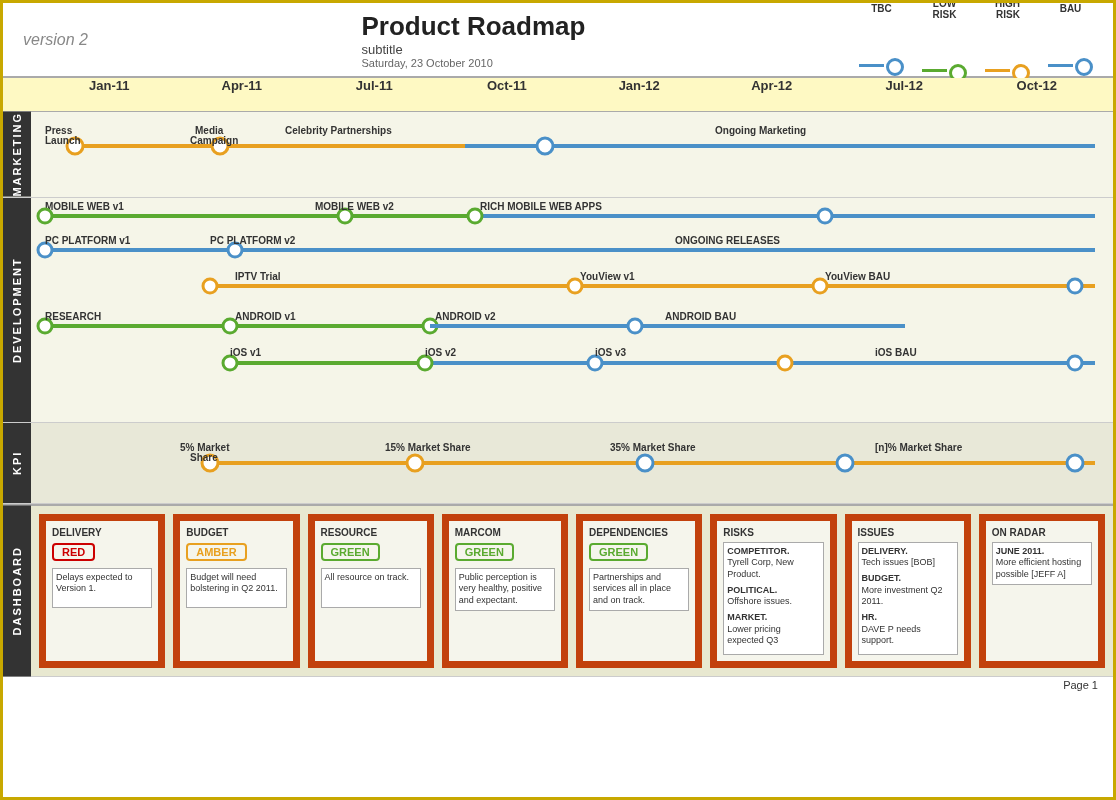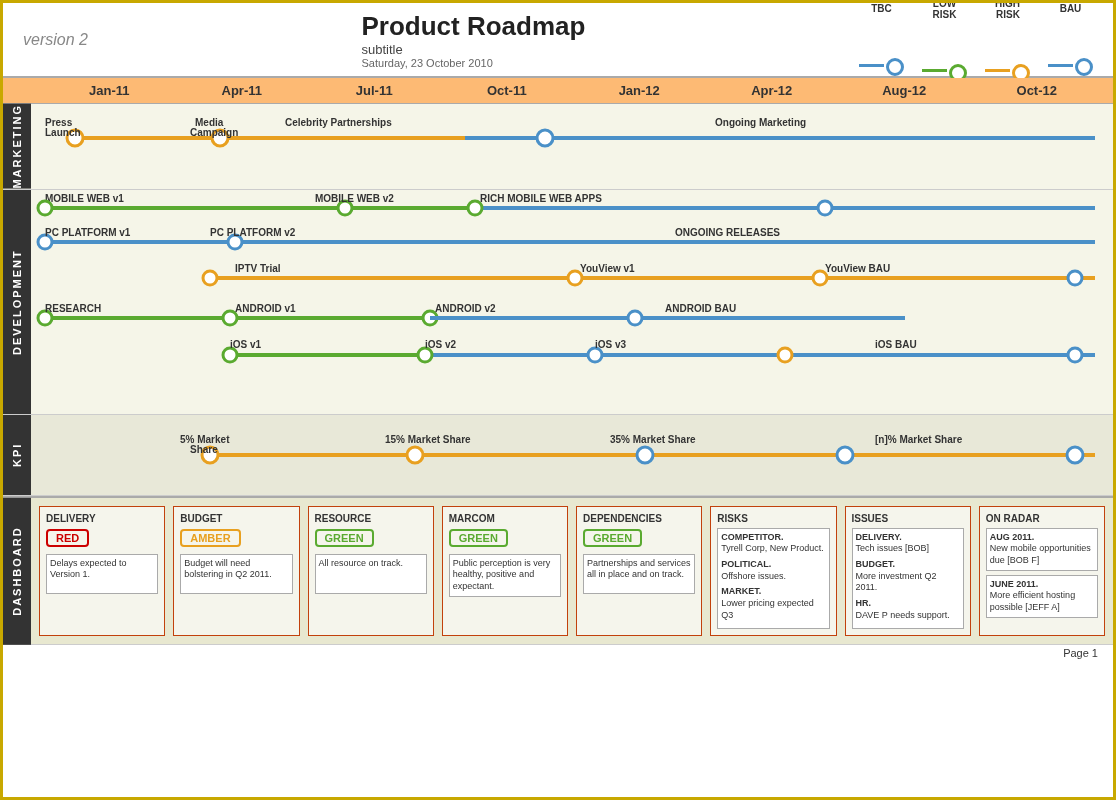--- a/index.html
+++ b/index.html
@@ -66,24 +66,23 @@
       margin-top: 4px;
     }
     .legend-line {
       width: 30px;
       height: 3px;
       margin-right: 2px;
     }
 
     
     .timeline-bar {
-      background: #fdba74;
-      height: 26px;
-      display: flex;
-      align-items: center;
+      background: #fef9c3;
+      height: 34px;
+      display: flex;
       padding: 0 10px;
       border-bottom: 1px solid #aaa;
       position: relative;
     }
     .timeline-months {
       display: flex;
       width: 100%;
       justify-content: space-around;
       padding-left: 30px;
     }
@@ -157,21 +156,21 @@
       flex-shrink: 0;
     }
     .dashboard-content {
       flex: 1;
       display: flex;
       padding: 8px;
       gap: 8px;
     }
     .dash-card {
       flex: 1;
-      border: 1px solid #c2410c;
+      border: 7px solid #c2410c;
       background: #f5f5ec;
       padding: 6px;
       min-width: 0;
     }
     .dash-card-title {
       font-size: 10px;
       font-weight: bold;
       color: #333;
       margin-bottom: 4px;
       text-transform: uppercase;
@@ -267,21 +266,21 @@
 </div>
 
 <div class="timeline-bar">
   <div class="timeline-months">
     <div class="timeline-month">Jan-11</div>
     <div class="timeline-month">Apr-11</div>
     <div class="timeline-month">Jul-11</div>
     <div class="timeline-month">Oct-11</div>
     <div class="timeline-month">Jan-12</div>
     <div class="timeline-month">Apr-12</div>
-    <div class="timeline-month">Aug-12</div>
+    <div class="timeline-month">Jul-12</div>
     <div class="timeline-month">Oct-12</div>
   </div>
 </div>
 
 <div class="main-content">
 
   <div class="section-row" style="min-height:70px;">
     <div class="section-label">MARKETING</div>
     <div class="section-content">
       <svg width="100%" height="68" style="overflow:visible;">
@@ -471,24 +470,20 @@
         </div>
         <div class="dash-issues-item">
           <div class="dash-issues-title">HR.</div>
           <div class="dash-issues-text">DAVE P needs support.</div>
         </div>
       </div>
     </div>
 
     <div class="dash-card">
       <div class="dash-card-title">ON RADAR</div>
-      <div class="dash-note-box" style="min-height:35px;margin-bottom:4px;">
-        <div class="dash-issues-title">AUG 2011.</div>
-        <div class="dash-issues-text">New mobile opportunities due [BOB F]</div>
-      </div>
       <div class="dash-note-box" style="min-height:35px;">
         <div class="dash-issues-title">JUNE 2011.</div>
         <div class="dash-issues-text">More efficient hosting possible [JEFF A]</div>
       </div>
     </div>
 
   </div>
 </div>
 
 <div class="page-footer">

